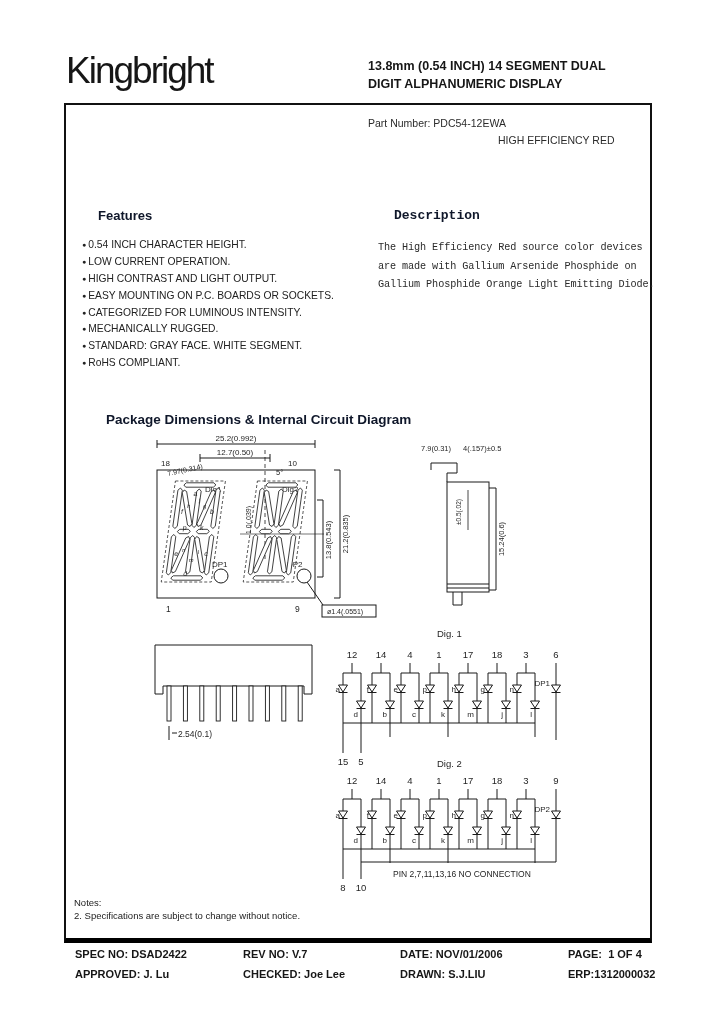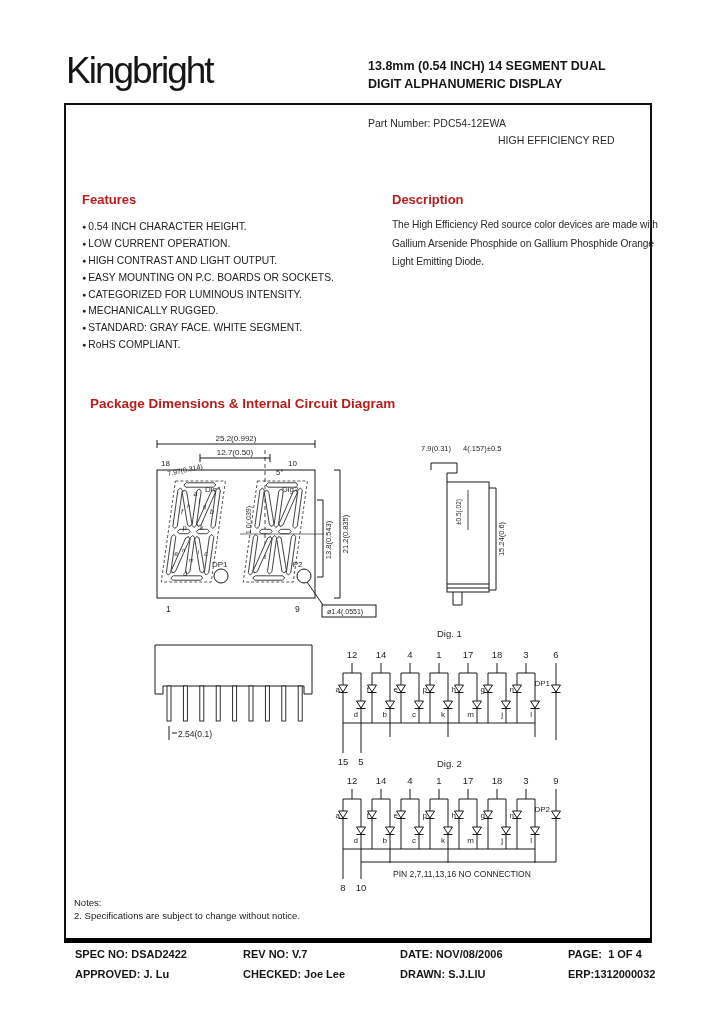--- a/index.html
+++ b/index.html
@@ -4,26 +4,26 @@
 <style>
   html,body{margin:0;padding:0;}
   body{width:720px;height:1012px;background:#fff;position:relative;overflow:hidden;
        font-family:"Liberation Sans",sans-serif;color:#1a1a1a;}
   .abs{position:absolute;}
   .logo{left:66px;top:50px;font-size:37px;font-weight:normal;letter-spacing:-2px;color:#161616;}
   .title{left:368px;top:57px;font-size:12.5px;font-weight:bold;line-height:18px;color:#161616;}
   .mainbox{left:64px;top:103px;width:584px;height:833px;border:2px solid #111;border-bottom:5px solid #000;}
   .partnum{left:368px;top:117px;font-size:10.5px;color:#2b2b2b;}
   .colorlabel{left:498px;top:134px;font-size:10.5px;color:#2b2b2b;}
-  h3{margin:0;font-size:13px;font-weight:bold;color:#b91c1c;}
+  h3{margin:16px;font-size:13px;font-weight:bold;color:#0f172a;}
   .features{left:82px;top:192px;width:290px;}
   .features ul{list-style:none;margin:14px 0 0 0;padding:0;}
   .features li{font-size:10.3px;margin:0 0 5.9px 0;color:#222;}
   .features li::before{content:"\25CF";font-size:7px;position:relative;top:-1px;margin-right:2px;}
-  .description{left:392px;top:192px;width:292px;}
+  .description{left:378px;top:192px;width:292px;font-family:Liberation Mono, monospace;}
   .description p{margin:9px 8px 0 0;font-size:10.2px;line-height:18.6px;color:#2a2a2a;letter-spacing:-0.1px;}
   .pkg-heading{left:82px;top:396px;font-size:13.5px;padding-left:8px;}
   #diagram{left:64px;top:412px;}
   .notes{left:74px;top:897px;font-size:9.5px;line-height:12.5px;color:#222;}
   .footer-cell{font-size:11px;font-weight:bold;color:#161616;white-space:pre;}
   svg text{fill:#1f1f1f;font-family:"Liberation Sans",sans-serif;}
 </style>
 </head>
 <body>
 
@@ -371,18 +371,18 @@
 
 <div class="abs notes">
   <div>Notes:</div>
   <div id="notes-list">
       <div>2. Specifications are subject to change without notice.</div>
     </div>
 </div>
 
 <div class="abs footer-cell" style="left:75px;top:948px">SPEC NO: DSAD2422</div>
 <div class="abs footer-cell" style="left:243px;top:948px">REV NO: V.7</div>
-<div class="abs footer-cell" style="left:400px;top:948px">DATE: NOV/08/2006</div>
+<div class="abs footer-cell" style="left:400px;top:948px">DATE: NOV/01/2006</div>
 <div class="abs footer-cell" style="left:568px;top:948px">PAGE:  1 OF 4</div>
 <div class="abs footer-cell" style="left:75px;top:968px">APPROVED: J. Lu</div>
 <div class="abs footer-cell" style="left:243px;top:968px">CHECKED: Joe Lee</div>
 <div class="abs footer-cell" style="left:400px;top:968px">DRAWN: S.J.LIU</div>
 <div class="abs footer-cell" style="left:568px;top:968px">ERP:1312000032</div>
 
 </body></html>

